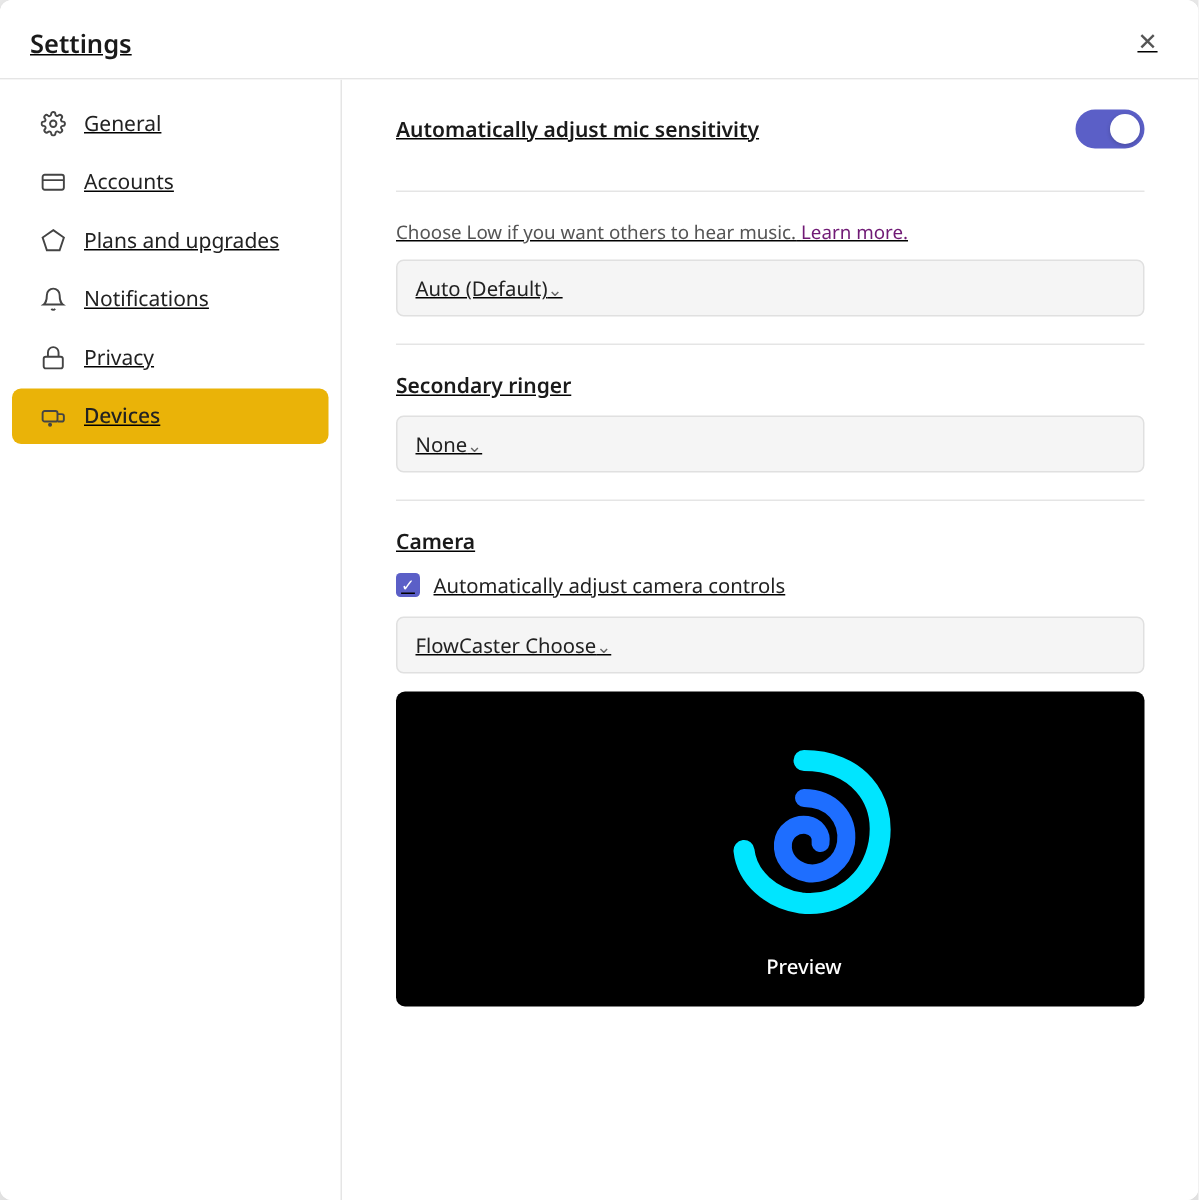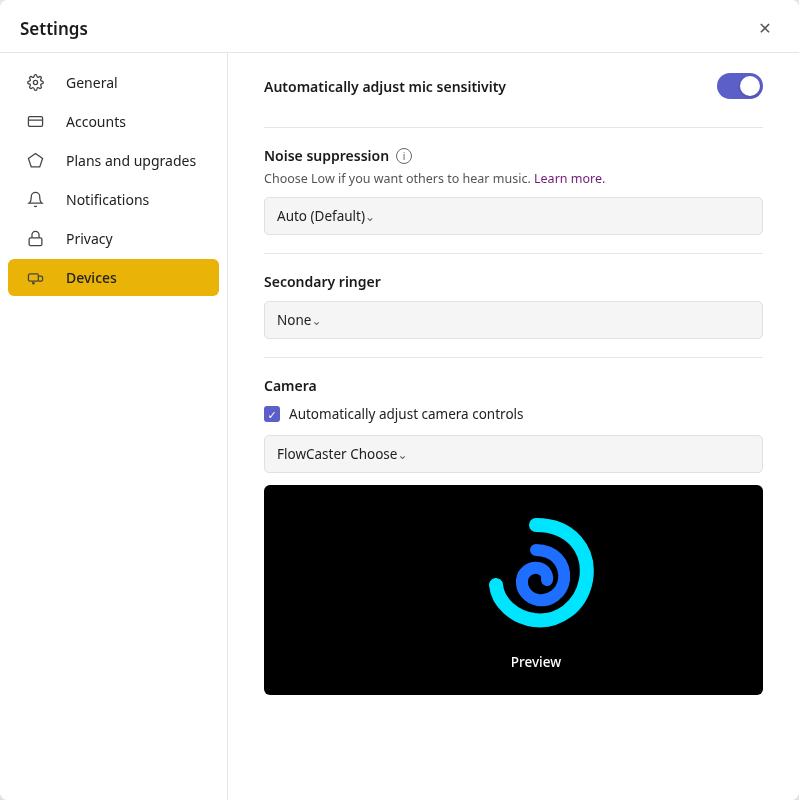--- a/index.html
+++ b/index.html
@@ -13,20 +13,21 @@
     }
     .window {
       width: 799px;
       height: 800px;
       background: #fff;
       border-radius: 8px;
       box-shadow: 0 4px 24px rgba(0,0,0,0.18);
       display: flex;
       flex-direction: column;
       overflow: hidden;
+      text-decoration: underline;
     }
     .title-bar {
       display: flex;
       align-items: center;
       justify-content: space-between;
       padding: 14px 20px 10px 20px;
       border-bottom: 1px solid #e5e5e5;
       background: #fff;
     }
     .title-bar-title {
@@ -58,21 +59,21 @@
       min-width: 228px;
       border-right: 1px solid #e5e5e5;
       padding: 10px 0;
       background: #fff;
       display: flex;
       flex-direction: column;
     }
     .sidebar-item {
       display: flex;
       align-items: center;
-      gap: 22px;
+      gap: 12px;
       padding: 9px 18px;
       cursor: pointer;
       border-radius: 6px;
       margin: 1px 8px;
       font-size: 14px;
       color: #222;
     }
     .sidebar-item.active {
       background: #eab308;
       font-weight: 500;
@@ -219,20 +220,21 @@
     }
     
     .camera-preview {
       width: 100%;
       background: #000;
       border-radius: 6px;
       margin-top: 12px;
       display: flex;
       flex-direction: column;
       align-items: center;
+      justify-content: center;
       min-height: 210px;
       position: relative;
       padding-left: 45px;
     }
     .preview-label {
       font-size: 13.5px;
       color: #fff;
       margin-top: 10px;
       margin-bottom: 12px;
       font-weight: 500;
@@ -327,24 +329,20 @@
         <div class="setting-row">
           <span class="setting-label">Automatically adjust mic sensitivity</span>
           <div class="toggle">
             <div class="toggle-knob"></div>
           </div>
         </div>
 
         <hr class="divider">
 
         <div>
-          <div class="section-title-row">
-            <span class="section-title">Noise suppression</span>
-            <div class="info-icon">i</div>
-          </div>
           <p class="hint-text">
             <span>Choose Low if you want others to hear music.</span>
             <a class="learn-more" href="#">Learn more.</a>
           </p>
           <div class="dropdown">
             <span>Auto (Default)</span>
             <span class="chevron">⌄</span>
           </div>
         </div>
 

